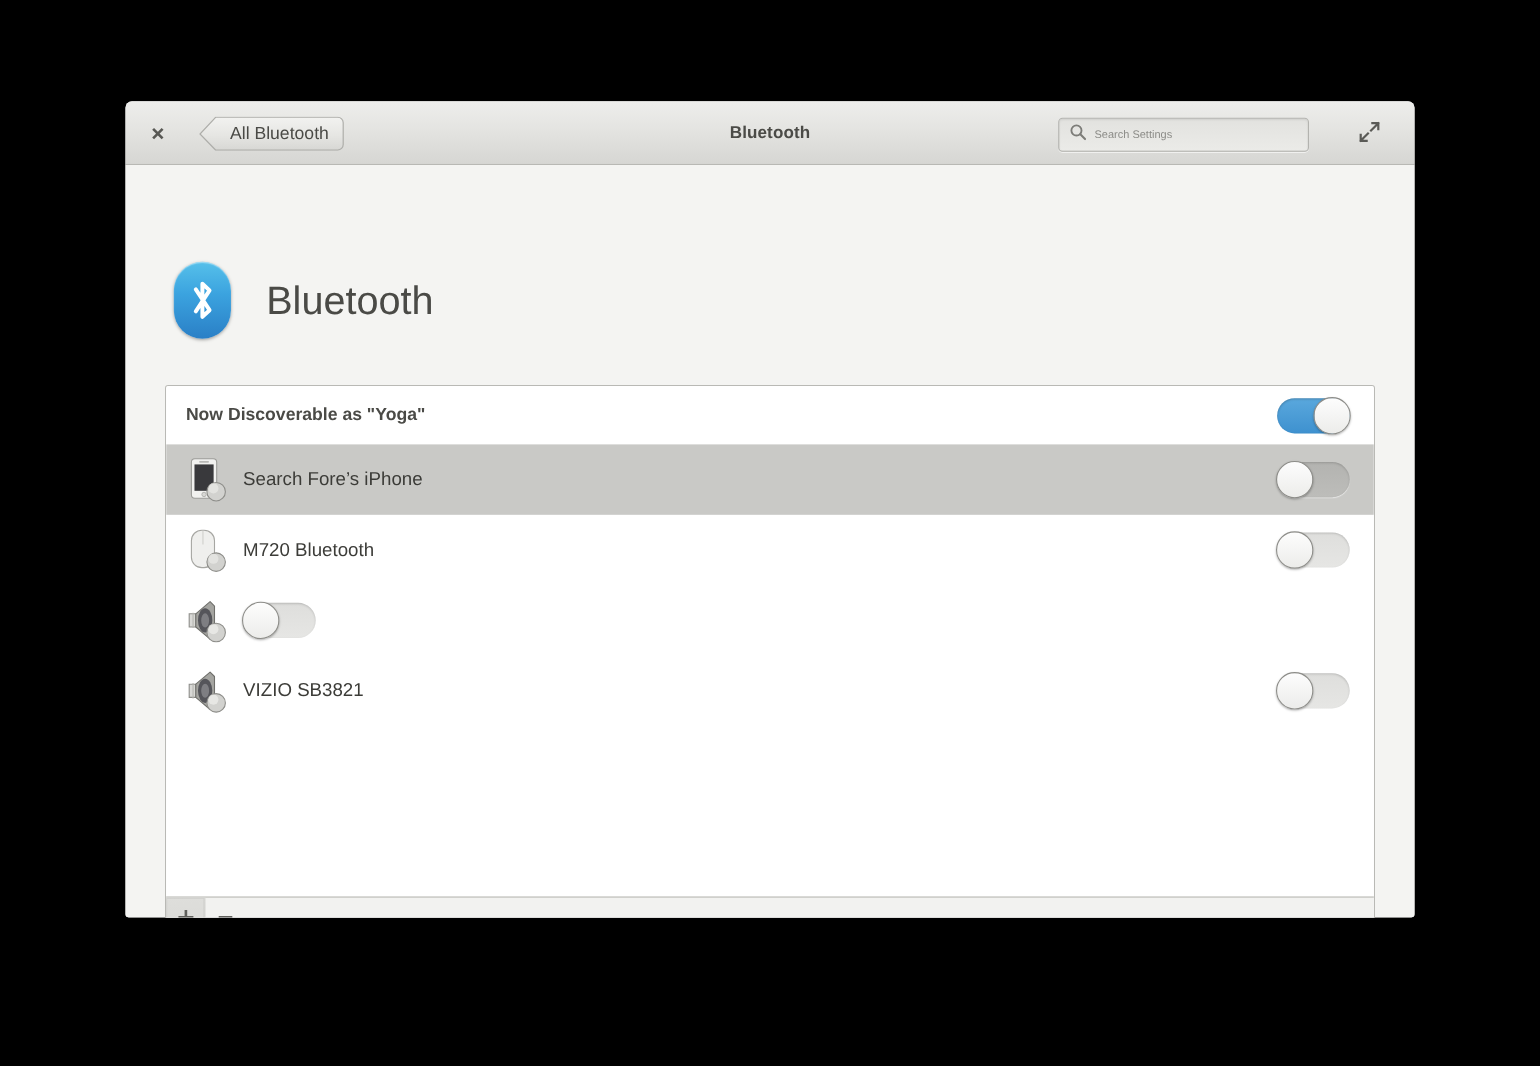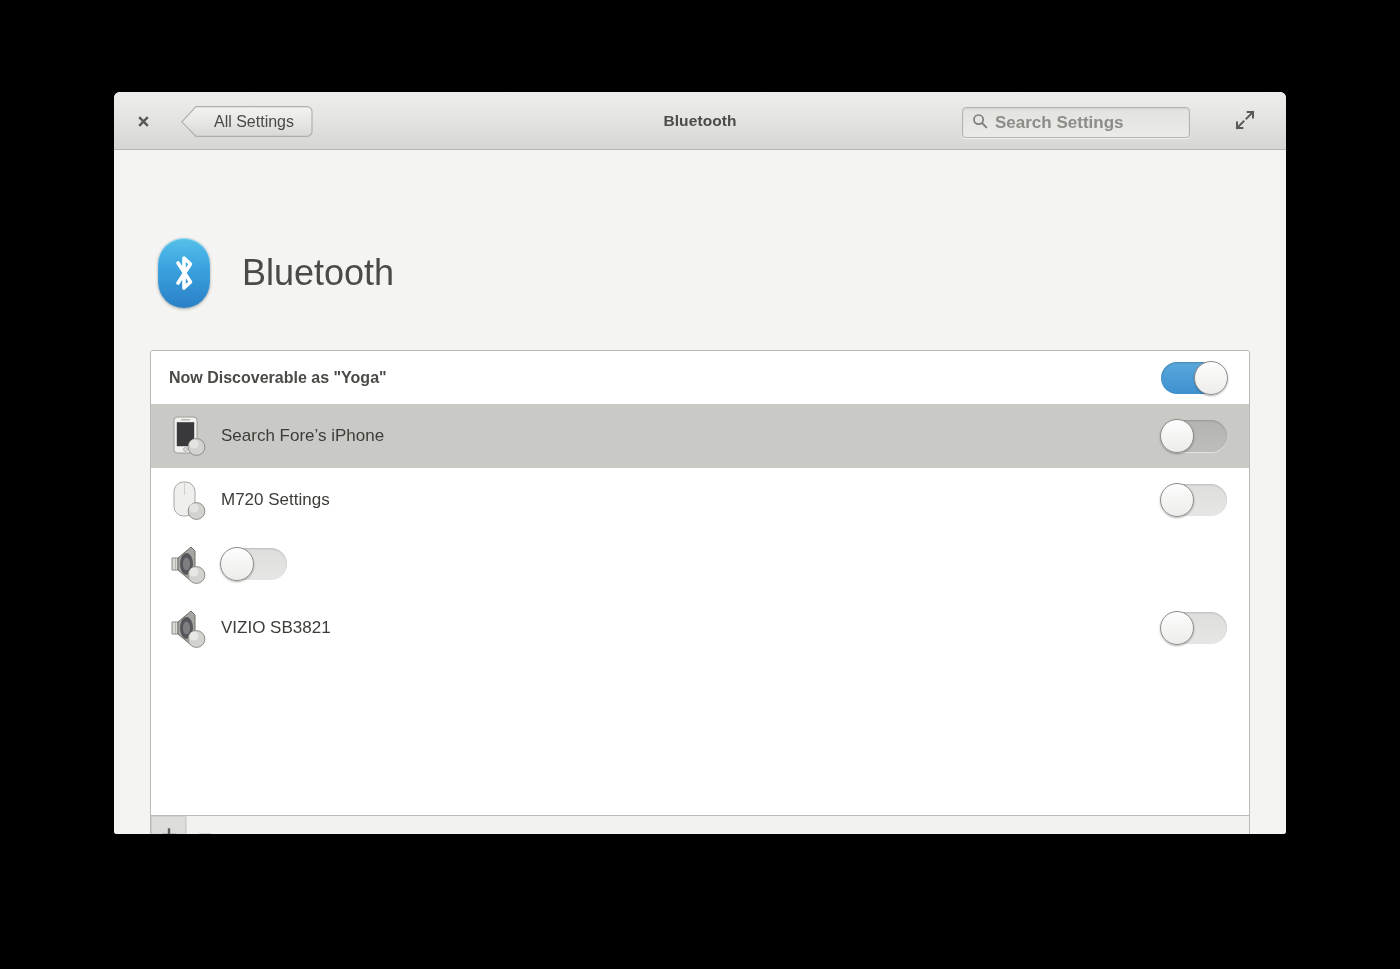--- a/index.html
+++ b/index.html
@@ -80,23 +80,22 @@
     background: linear-gradient(to bottom, #e2e2df, #ebebe8);
     border: 1px solid #b3b3af;
     border-radius: 4px;
     box-shadow: inset 0 1px 2px rgba(0,0,0,0.08), 0 1px 0 rgba(255,255,255,0.6);
     box-sizing: border-box;
     display: flex; align-items: center;
     cursor: text;
   }
   #search-box .mag { margin-left: 9px; margin-right: 7px; display: block; }
   #search-box .placeholder {
-    font-size: 17px;
+    font-size: 10px;
     color: #8c8c88;
-    font-weight: bold;
   }
 
   #maximize-btn {
     position: absolute;
     right: 28px; top: 17px;
     width: 26px; height: 26px;
     display: flex; align-items: center; justify-content: center;
     cursor: default;
   }
 
@@ -252,21 +251,21 @@
           <defs>
             <linearGradient id="btnGrad" x1="0" y1="0" x2="0" y2="1">
               <stop offset="0%" stop-color="#f2f2f0"></stop>
               <stop offset="55%" stop-color="#e6e6e3"></stop>
               <stop offset="100%" stop-color="#d7d7d4"></stop>
             </linearGradient>
           </defs>
           <path d="M15 0.6 H126 a5 5 0 0 1 5 5 V25.4 a5 5 0 0 1 -5 5 H15 L0.8 15.8 Z" fill="url(#btnGrad)" stroke="#aeaeaa" stroke-width="1.1"></path>
         </svg>
       </span>
-      <span class="label">All Settings</span>
+      <span class="label">All Bluetooth</span>
     </div>
 
     <div id="window-title">Bluetooth</div>
 
     <div id="search-box">
       <span class="mag">
         <svg width="16" height="16" viewBox="0 0 16 16">
           <circle cx="6.6" cy="6.6" r="4.6" fill="none" stroke="#7d7d79" stroke-width="1.7"></circle>
           <path d="M10.1 10.1 L14.4 14.4" stroke="#7d7d79" stroke-width="1.9" stroke-linecap="round"></path>
         </svg>
@@ -328,21 +327,21 @@
 
         <div class="row">
           <div class="row-icon">
             <svg width="40" height="44" viewBox="0 0 40 44">
               <rect x="5" y="4" width="21" height="34" rx="9.5" fill="#efefed" stroke="#a6a6a2" stroke-width="1"></rect>
               <path d="M15.5 4.6 V17" stroke="#cfcfcc" stroke-width="1"></path>
               <circle cx="27.5" cy="33" r="8.4" fill="#d2d2cf" stroke="#8e8e8a" stroke-width="1"></circle>
               <circle cx="25" cy="30" r="4.6" fill="#e6e6e3" opacity="0.85"></circle>
             </svg>
           </div>
-          <div class="row-label">M720 Settings</div>
+          <div class="row-label">M720 Bluetooth</div>
           <div class="row-toggle">
             <div class="switch off">
               <div class="knob"></div>
             </div>
           </div>
         </div>
 
         <div class="row">
           <div class="row-icon">
             <svg width="40" height="44" viewBox="0 0 40 44">

